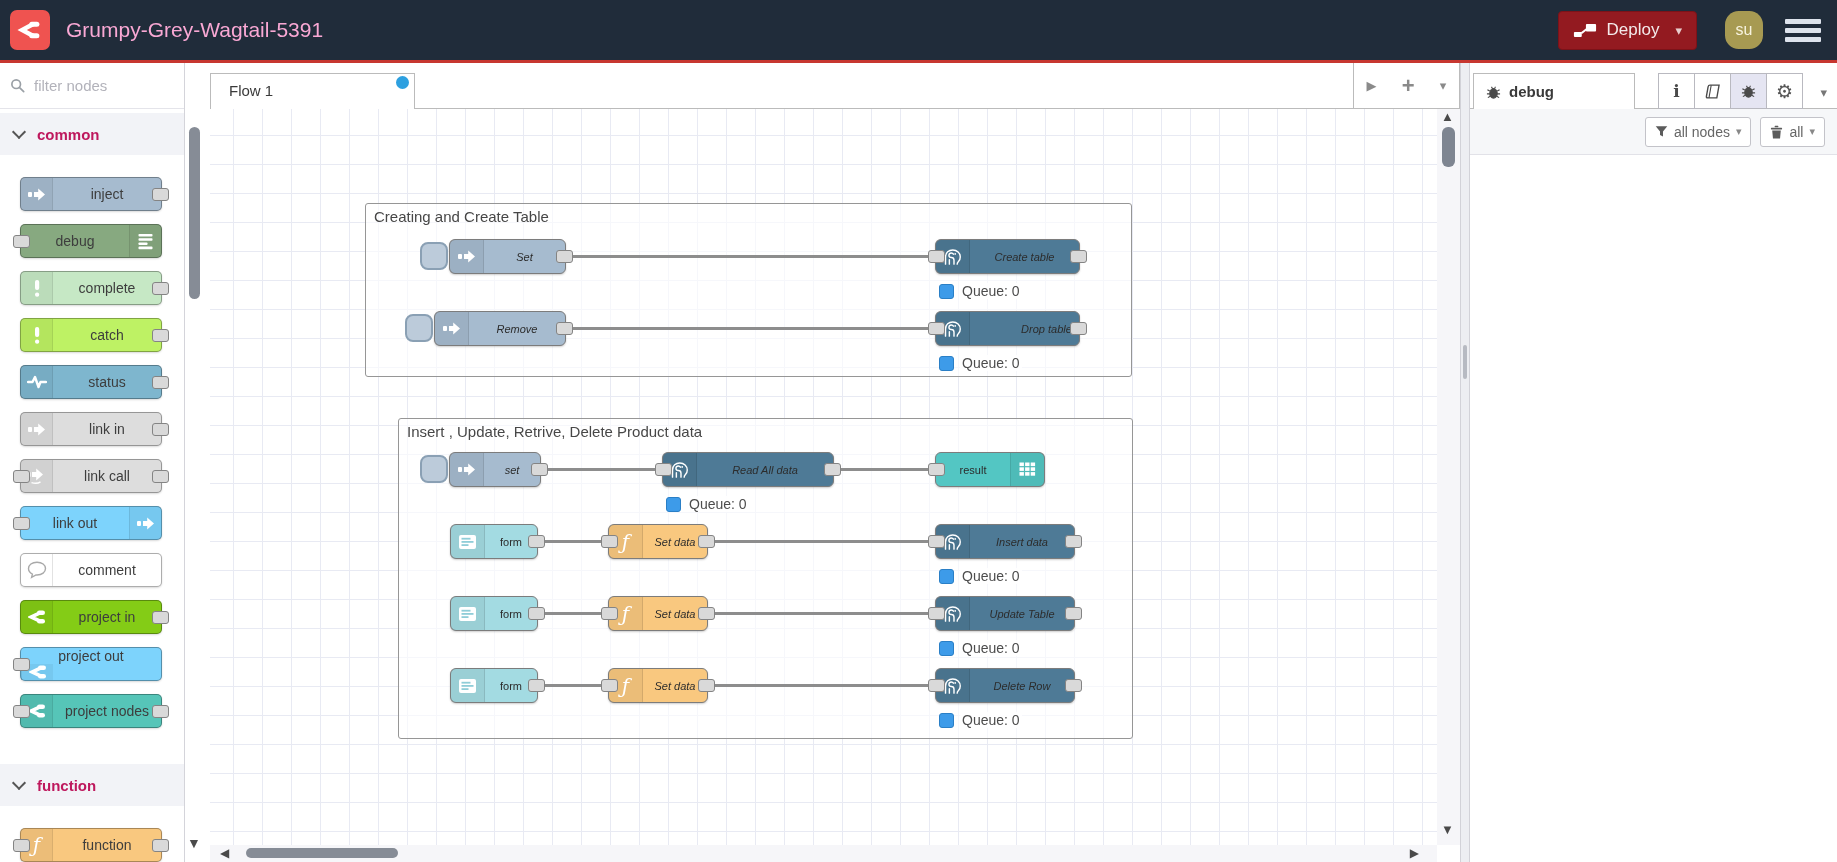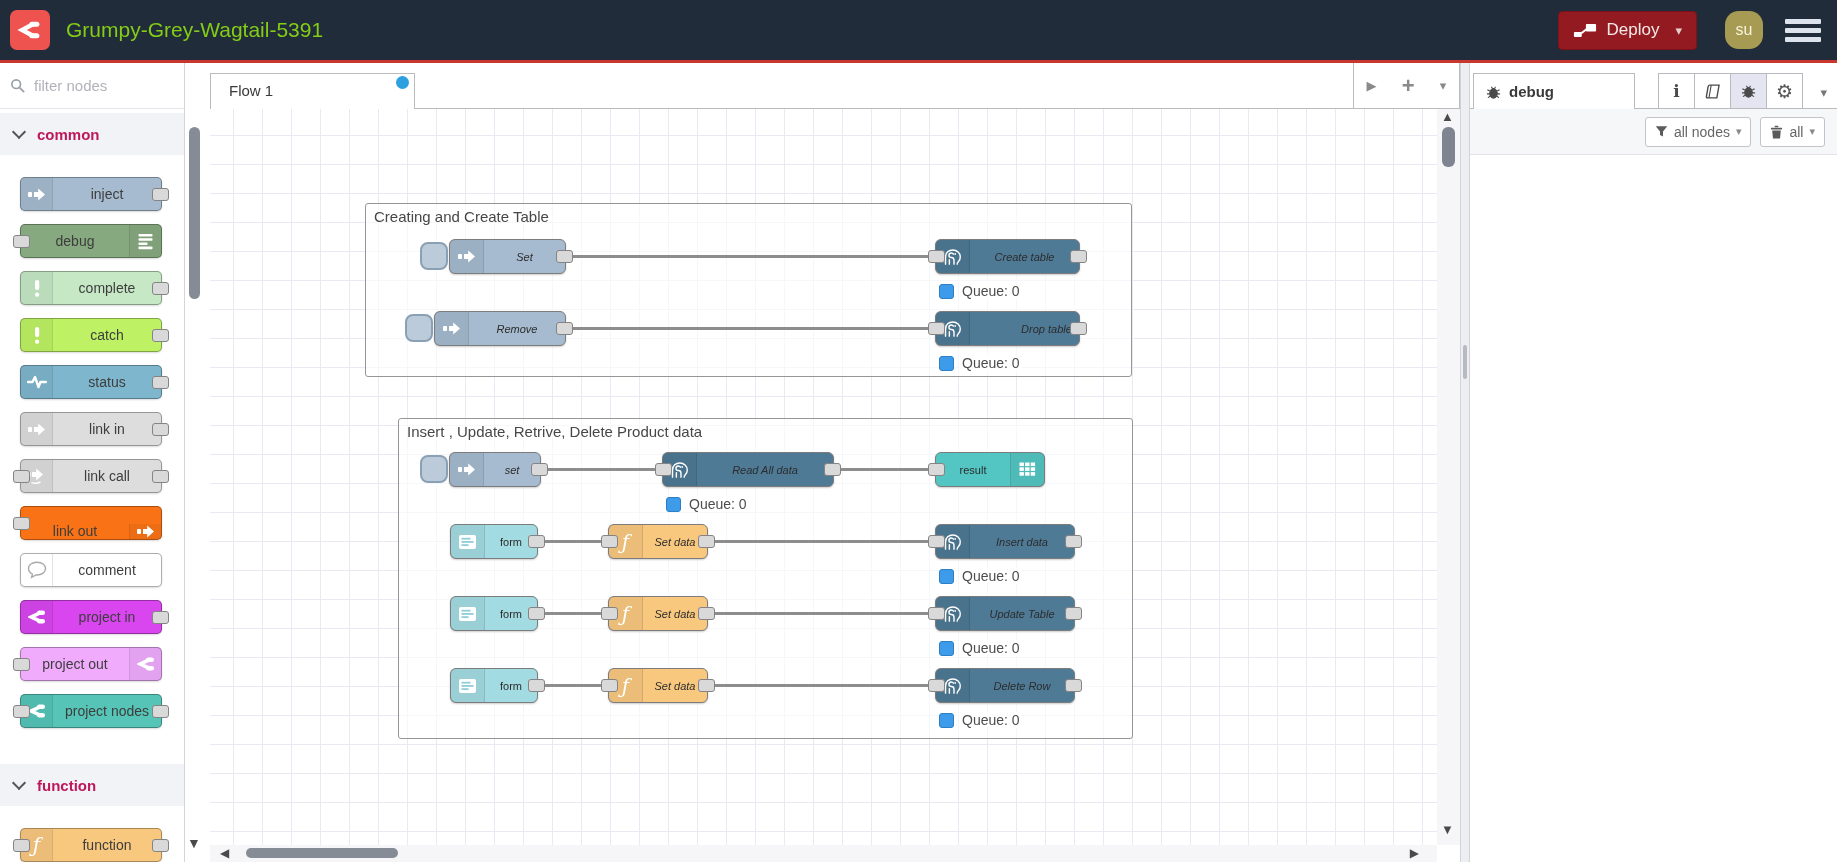--- a/index.html
+++ b/index.html
@@ -2,21 +2,21 @@
 <html><head>
 <meta charset="utf-8">
 <style>
   html,body{margin:0;padding:0;background:#fff}
   .stage{position:relative;width:1837px;height:862px;overflow:hidden;
          font-family:"Liberation Sans",sans-serif;background:#fff}
   
   #header{position:absolute;left:0;top:0;width:100%;height:60px;display:flex;align-items:center}
   #accent{position:absolute;left:0;top:60px;width:100%;height:3px}
   #logo{width:40px;height:40px;border-radius:7px;margin-left:10px;display:flex;align-items:center;justify-content:center}
-  #app-title{color:#84cc16;font-size:21px;margin-left:16px;font-weight:400;flex:1}
+  #app-title{color:#f9a8d4;font-size:21px;margin-left:16px;font-weight:400;flex:1}
   #deploy-btn{height:37px;border-radius:4px;border:1px solid #7c1218;display:flex;align-items:center;
               padding:0 14px;margin-right:28px;cursor:pointer}
   #deploy-btn .dlbl{color:#f4eaea;font-size:17px;margin:0 10px 0 10px}
   #deploy-btn .dcaret{color:#e8cdcd;font-size:13px;margin-left:6px}
   #avatar{width:38px;height:38px;border-radius:36%;display:flex;align-items:center;justify-content:center;
           color:#f7f3df;font-size:16px;margin-right:22px;cursor:pointer}
   #hamburger{width:36px;margin-right:16px;cursor:pointer}
   #hamburger div{height:5px;background:#dde3ec;border-radius:1px;margin:4px 0}
   
   #palette{position:absolute;left:0;top:63px;width:210px;height:799px;background:#fff}
@@ -242,54 +242,54 @@
                     <rect x="1" y="4" width="2.6" height="5" rx="1"></rect>
                     <path d="M5 4 h4.2 V0.6 L16 6.5 9.2 12.4 V9 H5 z"></path>
                     <path d="M4.5 14.6 c5.5 1.6 9-0.8 9-0.8" stroke="#fff" fill="none" stroke-width="1.4"></path>
                   </g>
                 </svg>
               </span>
               <span class="plbl">link call</span>
               <div class="port in"></div>
               <div class="port out"></div>
             </div>
-            <div class="pal-node" style="background: #f97316; align-items: flex-end;">
+            <div class="pal-node" style="background: #7dd3fc;">
               <span class="plbl">link out</span>
               <span class="isec r">
                 <svg width="19" height="15" viewBox="0 0 19 15">
                   <g fill="#fff">
                     <rect x="1" y="5" width="4" height="5" rx="1"></rect>
                     <path d="M7 5 h4.2 V1.6 L18 7.5 11.2 13.4 V10 H7 z"></path>
                   </g>
                 </svg>
               </span>
               <div class="port in"></div>
             </div>
             <div class="pal-node comment" style="background: rgb(255, 255, 255);">
               <span class="isec l">
                 <svg width="20" height="18" viewBox="0 0 20 18">
                   <path d="M10 1.2 C5 1.2 1.5 4 1.5 7.6 C1.5 10 3 12 5.4 13.1 L4.6 16.4 L9 13.9 C9.3 13.9 9.7 14 10 14 C15 14 18.5 11.2 18.5 7.6 C18.5 4 15 1.2 10 1.2 Z" fill="#fff" stroke="#a9a9a9" stroke-width="1.4"></path>
                 </svg>
               </span>
               <span class="plbl">comment</span>
             </div>
-            <div class="pal-node" style="background: #d946ef; justify-content: center;">
+            <div class="pal-node" style="background: #84cc16; justify-content: center;">
               <span class="isec l">
                 <svg width="18" height="16" viewBox="0 0 18 16">
                   <g fill="#fff">
                     <rect x="9" y="1.5" width="8" height="4.6" rx="2.3"></rect>
                     <rect x="9" y="9.9" width="8" height="4.6" rx="2.3"></rect>
                     <path d="M12 3.8 L3 8 L12 12.2" stroke="#fff" stroke-width="3.6" fill="none" stroke-linecap="round"></path>
                   </g>
                 </svg>
               </span>
               <span class="plbl">project in</span>
               <div class="port out"></div>
             </div>
-            <div class="pal-node" style="background: #f0abfc;">
+            <div class="pal-node" style="background: #7dd3fc; flex-direction: column;">
               <span class="plbl">project out</span>
               <span class="isec r">
                 <svg width="18" height="16" viewBox="0 0 18 16">
                   <g fill="#fff">
                     <rect x="9" y="1.5" width="8" height="4.6" rx="2.3"></rect>
                     <rect x="9" y="9.9" width="8" height="4.6" rx="2.3"></rect>
                     <path d="M12 3.8 L3 8 L12 12.2" stroke="#fff" stroke-width="3.6" fill="none" stroke-linecap="round"></path>
                   </g>
                 </svg>
               </span>

